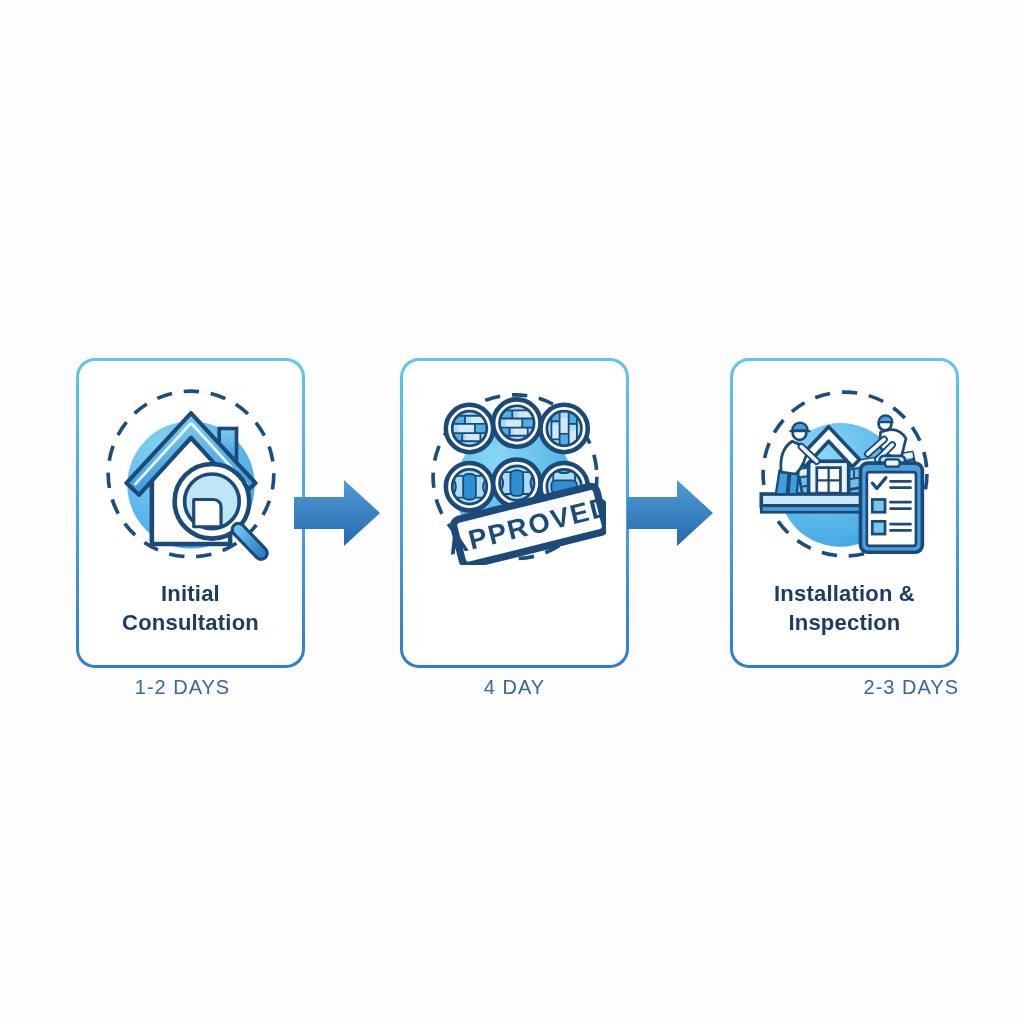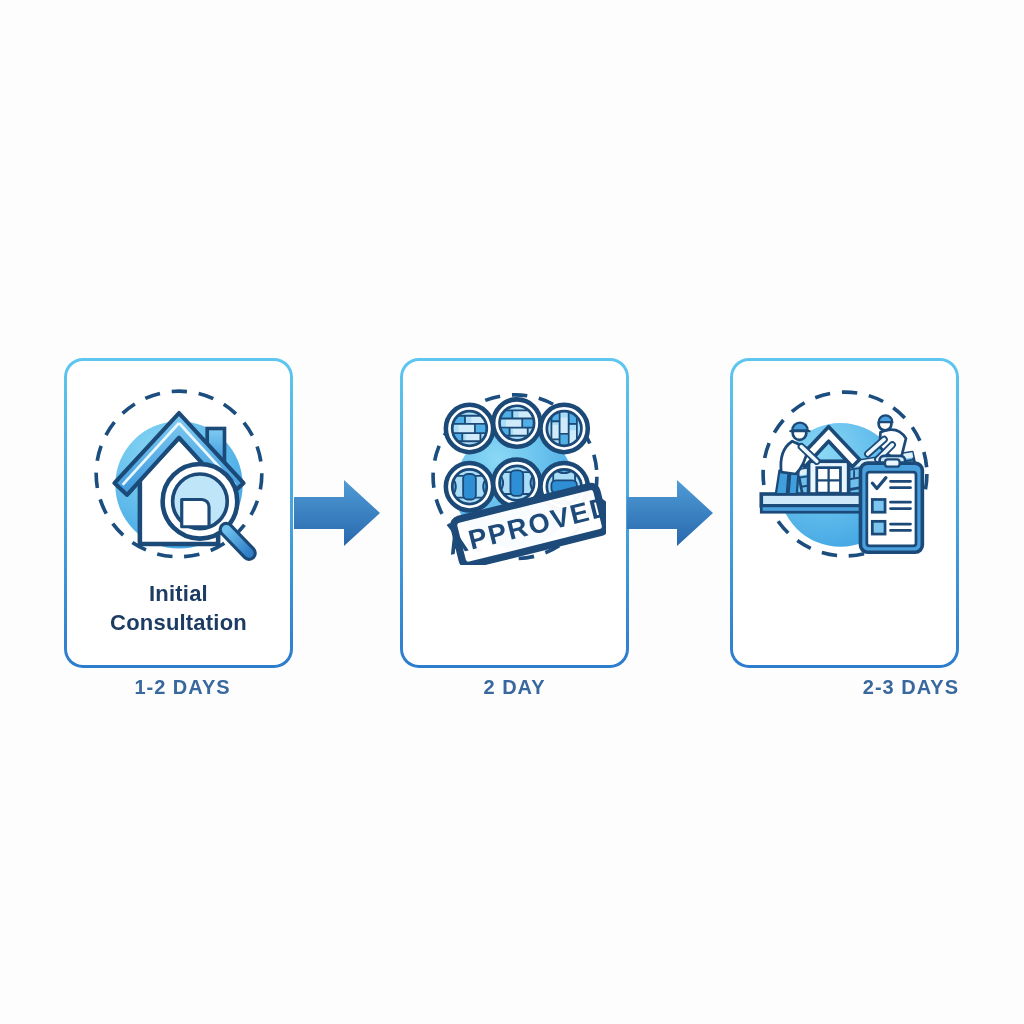--- a/index.html
+++ b/index.html
@@ -34,24 +34,24 @@
     display:flex;flex-direction:column;align-items:center;justify-content:center;
     padding-bottom:14px;box-sizing:border-box;
   }
   .title-line{
     font-size:22px;font-weight:bold;color:#1d3c63;
     line-height:1.28;text-align:center;letter-spacing:0.2px;
   }
   .duration{
     position:absolute;width:229px;top:676px;
     text-align:center;
-    font-size:20px;font-weight:700;color:#38689d;letter-spacing:1px;
+    font-size:20px;font-weight:400;color:#38689d;letter-spacing:1px;
   }
   .arrow{position:absolute;width:86px;height:70px;top:478px;}
-  #card1{left:64px;top:358px;}
+  #card1{left:76px;top:358px;}
   #card2{left:400px;top:358px;}
   #card3{left:730px;top:358px;}
   #dur1{left:68px;}
   #dur2{left:400px;}
   #dur3{left:730px;text-align:right;}
   #arrow1{left:294px;}
   #arrow2{left:627px;}
 </style>
 </head>
 <body>
@@ -239,20 +239,24 @@
             <rect x="144" y="84" width="16" height="8" rx="3" fill="#eaf6fd" stroke="#1c4a78" stroke-width="2.5"></rect>
             <path d="M130 110 l5 6 l10 -12" fill="none" stroke="#1c4a78" stroke-width="3.5" stroke-linecap="round" stroke-linejoin="round"></path>
             <path d="M150 108 h22 M150 115 h22" stroke="#1c4a78" stroke-width="3" stroke-linecap="round"></path>
             <rect x="130" y="128" width="14" height="14" fill="#7cc5ee" stroke="#1c4a78" stroke-width="3"></rect>
             <path d="M150 131 h22 M150 138 h22" stroke="#1c4a78" stroke-width="3" stroke-linecap="round"></path>
             <rect x="130" y="152" width="14" height="14" fill="#7cc5ee" stroke="#1c4a78" stroke-width="3"></rect>
             <path d="M150 155 h22 M150 162 h22" stroke="#1c4a78" stroke-width="3" stroke-linecap="round"></path>
           </g>
         </svg>
       </div>
+      <div class="title-wrap">
+        <div class="title-line">Installation &amp;</div>
+        <div class="title-line">Inspection</div>
+      </div>
     </div>
   </div>
 
   <div class="duration" id="dur1">1-2 DAYS</div>
-  <div class="duration" id="dur2">2 DAY</div>
+  <div class="duration" id="dur2">4 DAY</div>
   <div class="duration" id="dur3">2-3 DAYS</div>
 
 </div>
 
 </body></html>

